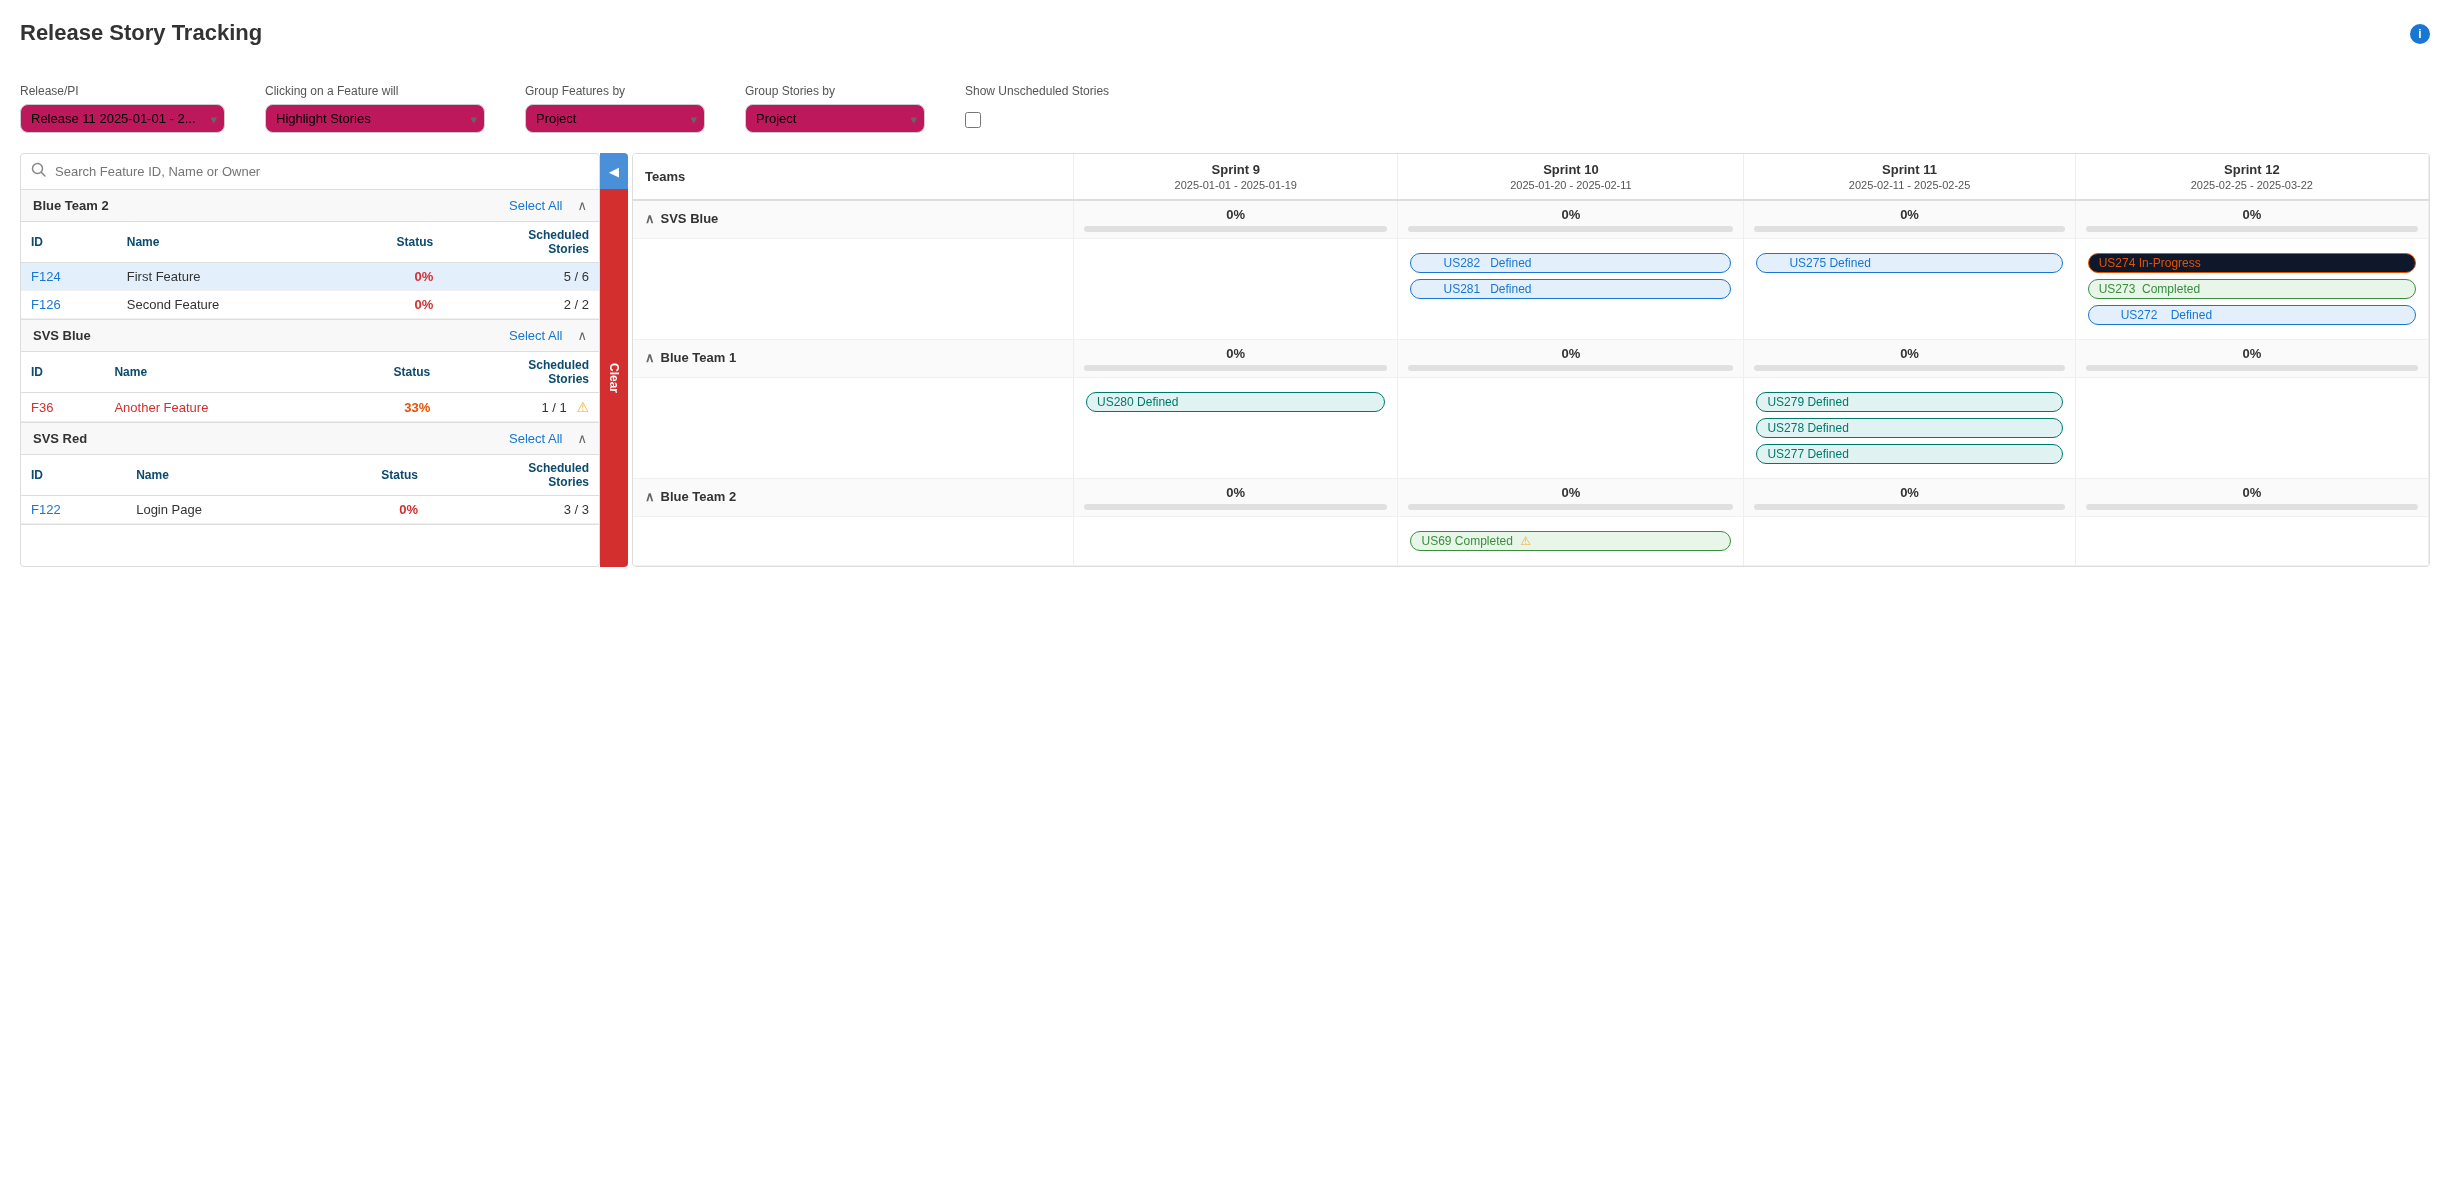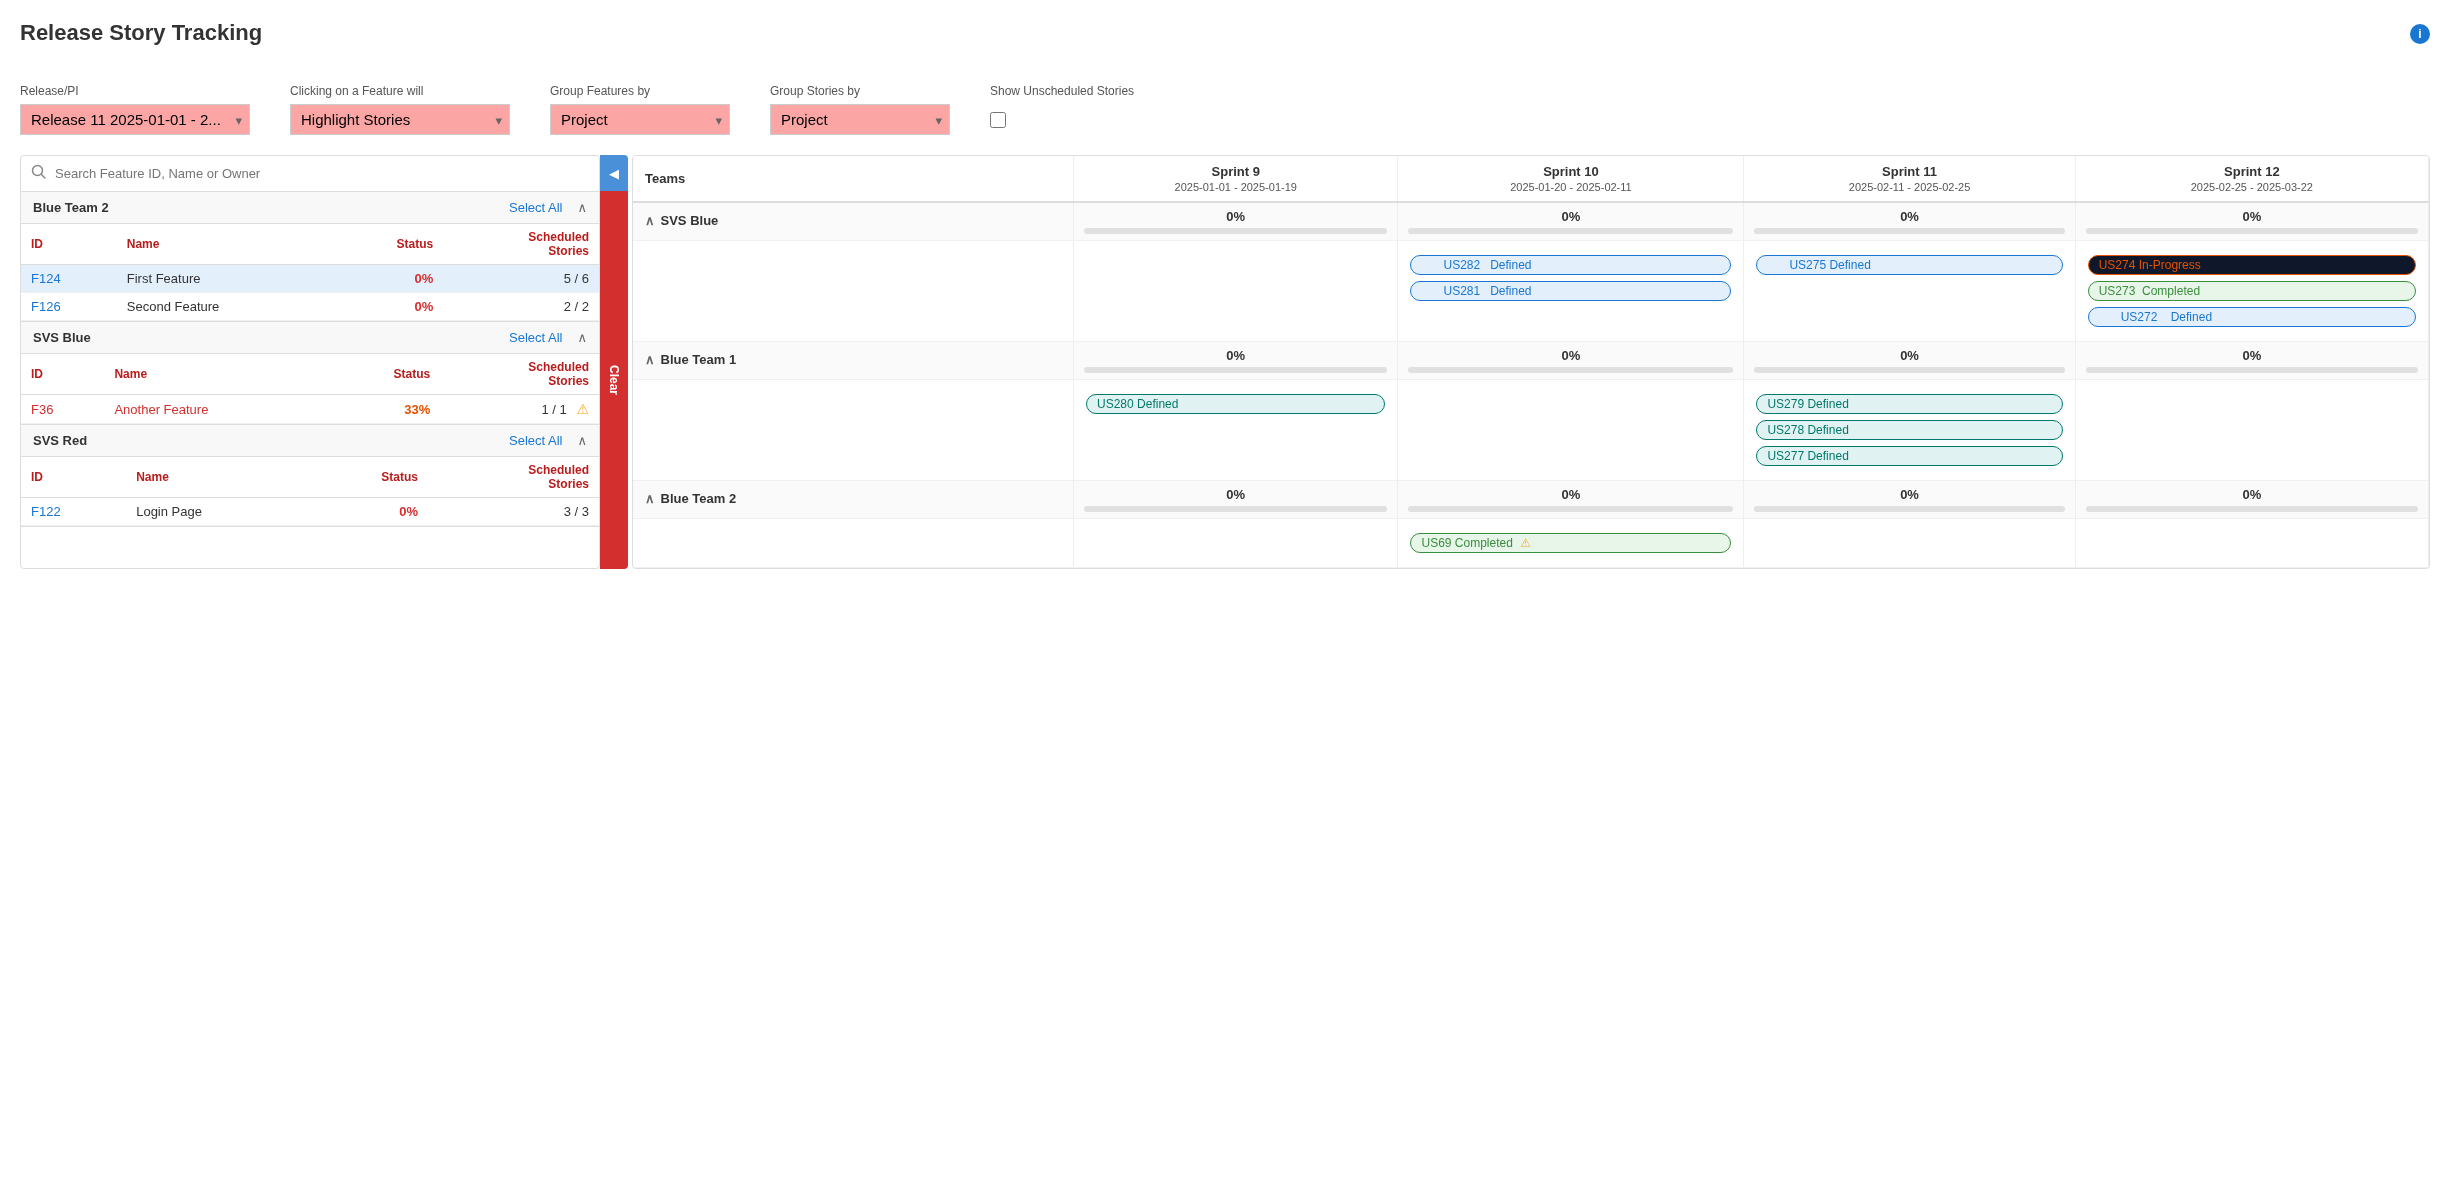--- a/index.html
+++ b/index.html
@@ -10,21 +10,21 @@
     .page-title { font-size: 22px; font-weight: 700; margin-bottom: 20px; }
     
     .info-icon { width: 20px; height: 20px; background: #1976d2; border-radius: 50%; color: white; display: inline-flex; align-items: center; justify-content: center; font-size: 12px; font-weight: bold; cursor: pointer; float: right; margin-top: 4px; }
     
     .filters-row { display: flex; align-items: flex-start; gap: 40px; margin-bottom: 20px; }
     
     .filter-group { display: flex; flex-direction: column; gap: 6px; }
     .filter-label { font-size: 12px; color: #555; font-weight: 500; }
     
     .select-wrapper { position: relative; display: inline-block; }
-    .select-dropdown { appearance: none; border: 1px solid #ccc; border-radius: 0; padding: 6px 28px 6px 10px; font-size: 15px; background: #fca5a5; cursor: pointer; min-width: 180px; }
+    .select-dropdown { appearance: none; border: 1px solid #ccc; border-radius: 8px; padding: 6px 28px 6px 10px; font-size: 13px; background: #be185d; cursor: pointer; min-width: 180px; }
     .select-dropdown.wide { min-width: 220px; }
     .select-arrow { position: absolute; right: 8px; top: 50%; transform: translateY(-50%); pointer-events: none; color: #666; }
     
     .checkbox-wrapper { display: flex; align-items: center; gap: 6px; margin-top: 8px; }
     .checkbox-wrapper input[type="checkbox"] { width: 16px; height: 16px; }
     
     .main-layout { display: flex; gap: 0; }
     
     
     .left-panel { width: 580px; flex-shrink: 0; border: 1px solid #ddd; border-radius: 4px; overflow: hidden; }
@@ -35,21 +35,21 @@
     
     .collapse-btn { background: #4a90d9; border: none; color: white; width: 24px; height: 100%; cursor: pointer; display: flex; align-items: center; justify-content: center; border-radius: 0 4px 0 0; font-size: 14px; }
     
     .group-header { display: flex; align-items: center; justify-content: space-between; padding: 8px 12px; background: #f8f8f8; border-bottom: 1px solid #ddd; }
     .group-name { font-weight: 600; font-size: 13px; }
     .group-actions { display: flex; align-items: center; gap: 15px; }
     .select-all-link { color: #1976d2; cursor: pointer; font-size: 13px; }
     .collapse-arrow { cursor: pointer; color: #666; }
     
     .feature-table { width: 100%; border-collapse: collapse; }
-    .feature-table th { text-align: left; padding: 6px 10px; font-size: 12px; font-weight: 700; border-bottom: 1px solid #ddd; color: #b91c1c; }
+    .feature-table th { text-align: left; padding: 6px 10px; font-size: 12px; font-weight: 700; border-bottom: 1px solid #ddd; color: #0c4a6e; }
     .feature-table th.right { text-align: right; }
     .feature-table th.scheduled { text-align: right; }
     .feature-table td { padding: 6px 10px; border-bottom: 1px solid #f0f0f0; font-size: 13px; }
     .feature-table td.id-cell { color: #1976d2; font-weight: 500; cursor: pointer; }
     .feature-table td.id-cell.red { color: #d32f2f; }
     .feature-table td.status-cell { text-align: right; font-weight: 600; }
     .feature-table td.status-cell.red { color: #d32f2f; }
     .feature-table td.status-cell.orange { color: #e65100; }
     .feature-table td.scheduled-cell { text-align: right; }
     .feature-row.selected { background: #e3f0fc; }

